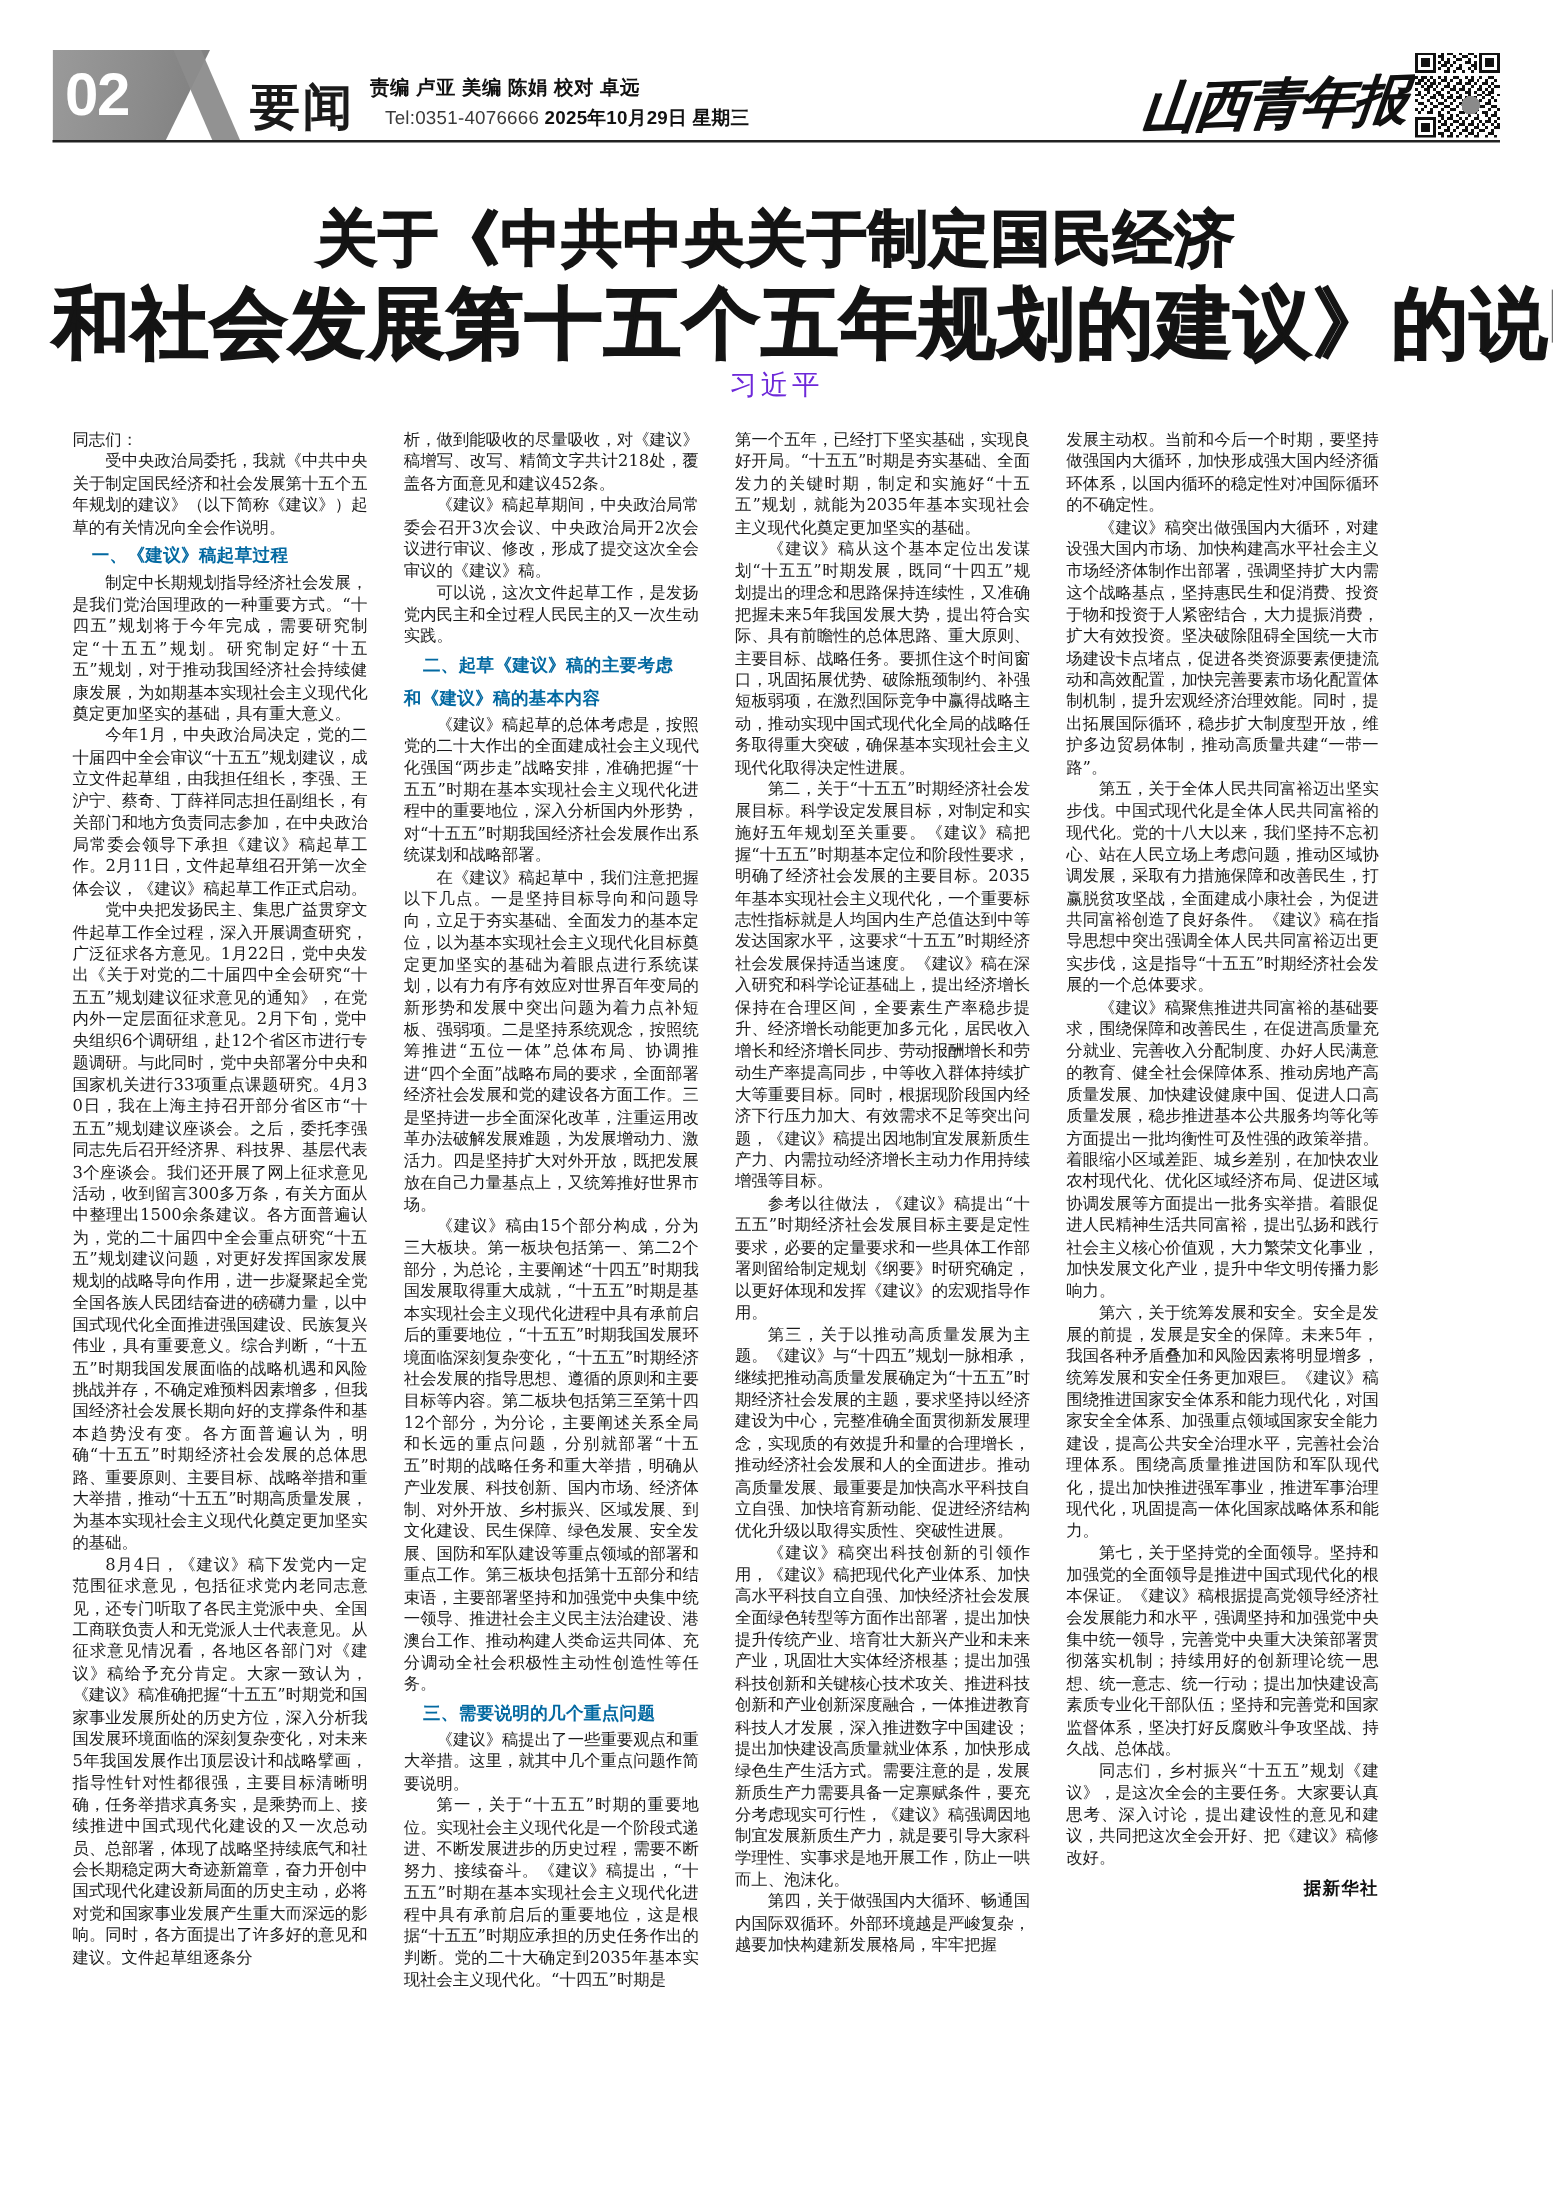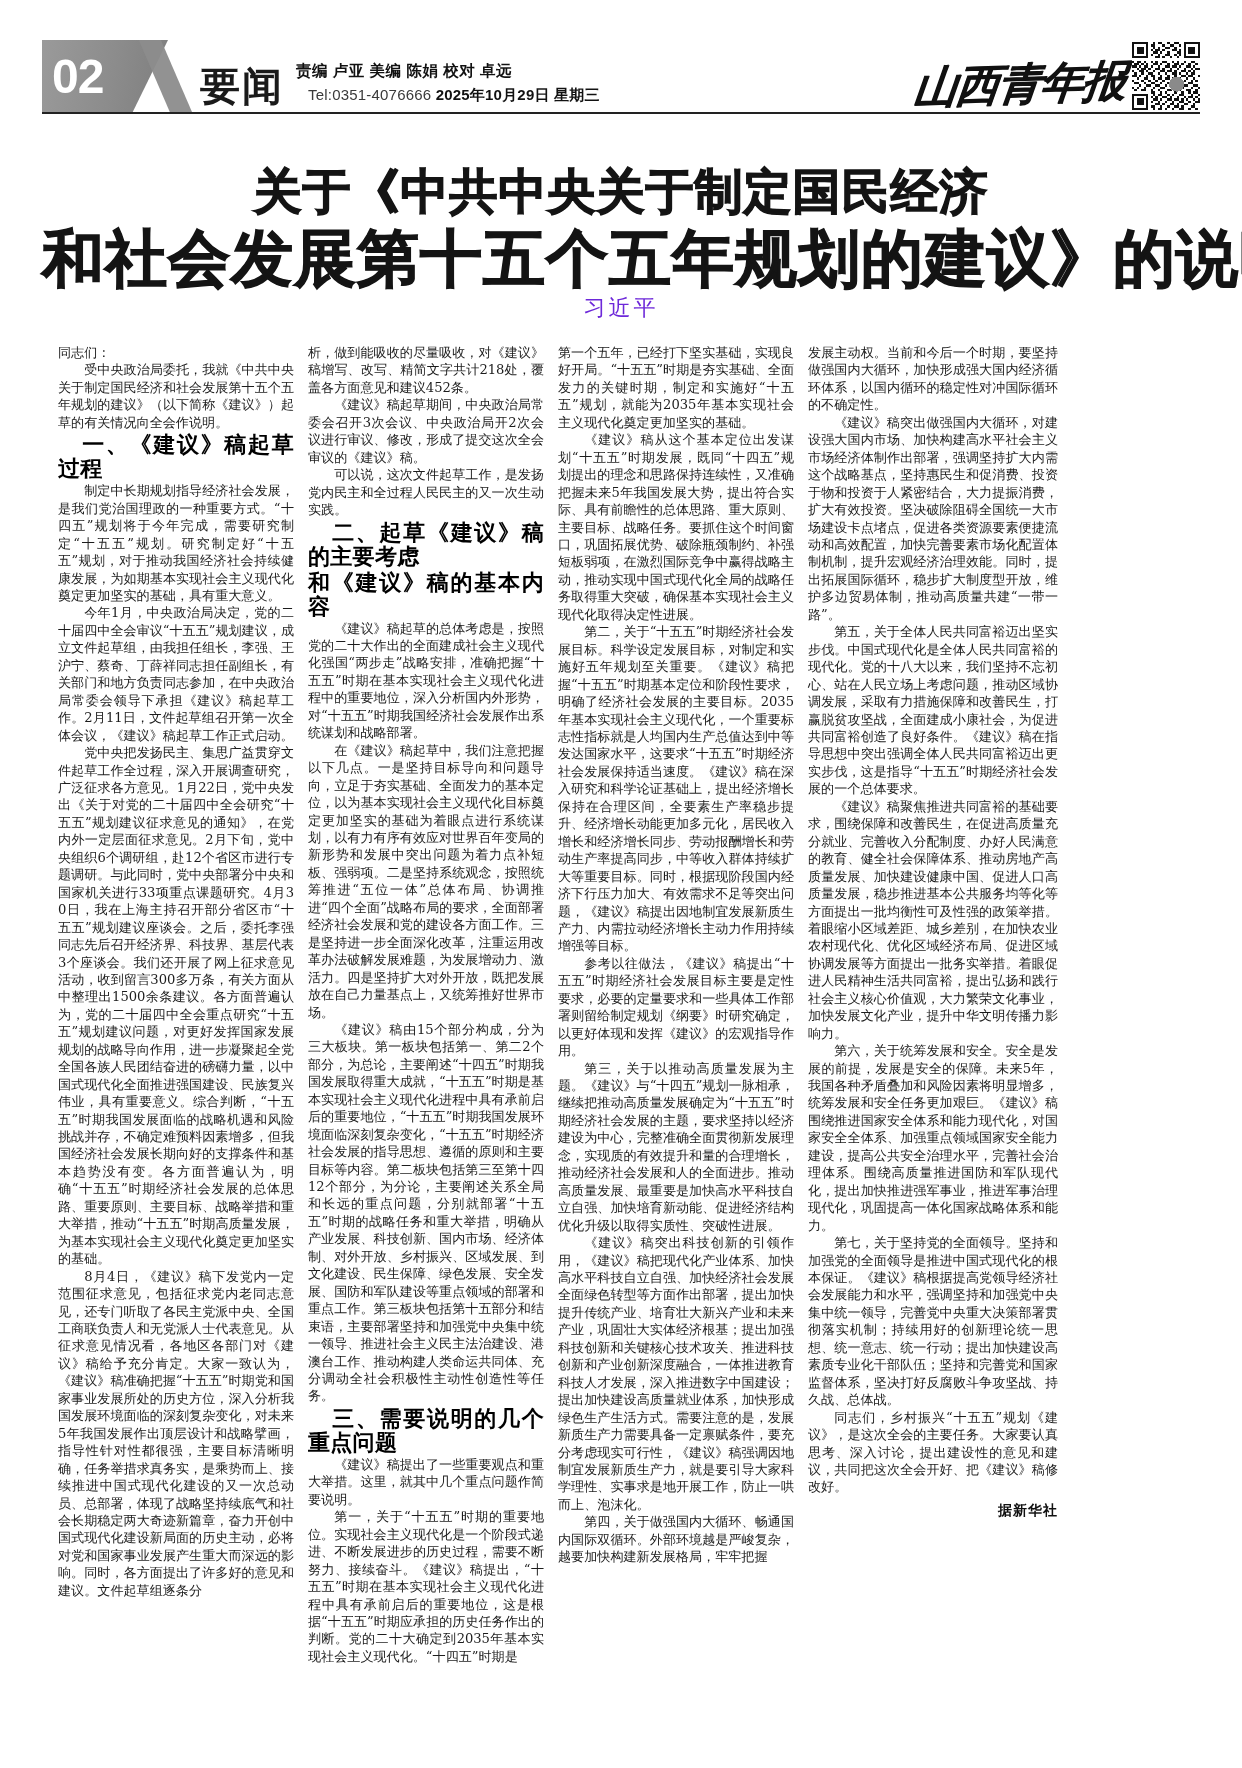--- a/index.html
+++ b/index.html
@@ -88,21 +88,21 @@
   .headline .hl2{font-size:62px;line-height:70px;letter-spacing:1px;}
   .byline{
     position:absolute;left:42px;top:293px;width:1158px;text-align:center;
     font-family:"DejaVu Serif","Liberation Serif",serif;
     font-size:22px;font-weight:400;letter-spacing:3px;color:#6d28d9;
   }
 
   
   .body-area{
     position:absolute;left:58px;top:344px;width:1130px;height:1390px;
-    display:flex;gap:0;
+    display:flex;gap:15px;
   }
   .col{
     width:250px;flex:0 0 250px;
     padding-right:14px;box-sizing:border-box;
     position:relative;
   }
   .col:last-child{padding-right:0;}
 
   p.para{
     margin:0;
@@ -113,27 +113,27 @@
     text-justify:inter-ideograph;
     text-indent:2em;
     letter-spacing:0px;
     color:#1c1c1c;
     word-break:break-all;
   }
   p.para.noindent{text-indent:0;}
   h3.subhead{
     margin:2px 0 1px 0;
     font-family:"DejaVu Sans","Liberation Sans",sans-serif;
-    font-size:22px;
+    font-size:14px;
     line-height:24px;
     font-weight:700;
     text-align:justify;
     text-indent:1.1em;
     letter-spacing:.3px;
-    color:#000000;
+    color:#0369a1;
     word-break:break-all;
   }
   h3.subhead.cont{text-indent:0;}
   .source{
     margin-top:6px;
     text-align:right;
     font-family:"DejaVu Sans","Liberation Sans",sans-serif;
     font-size:14px;font-weight:700;letter-spacing:1px;color:#111;
   }
 </style>

